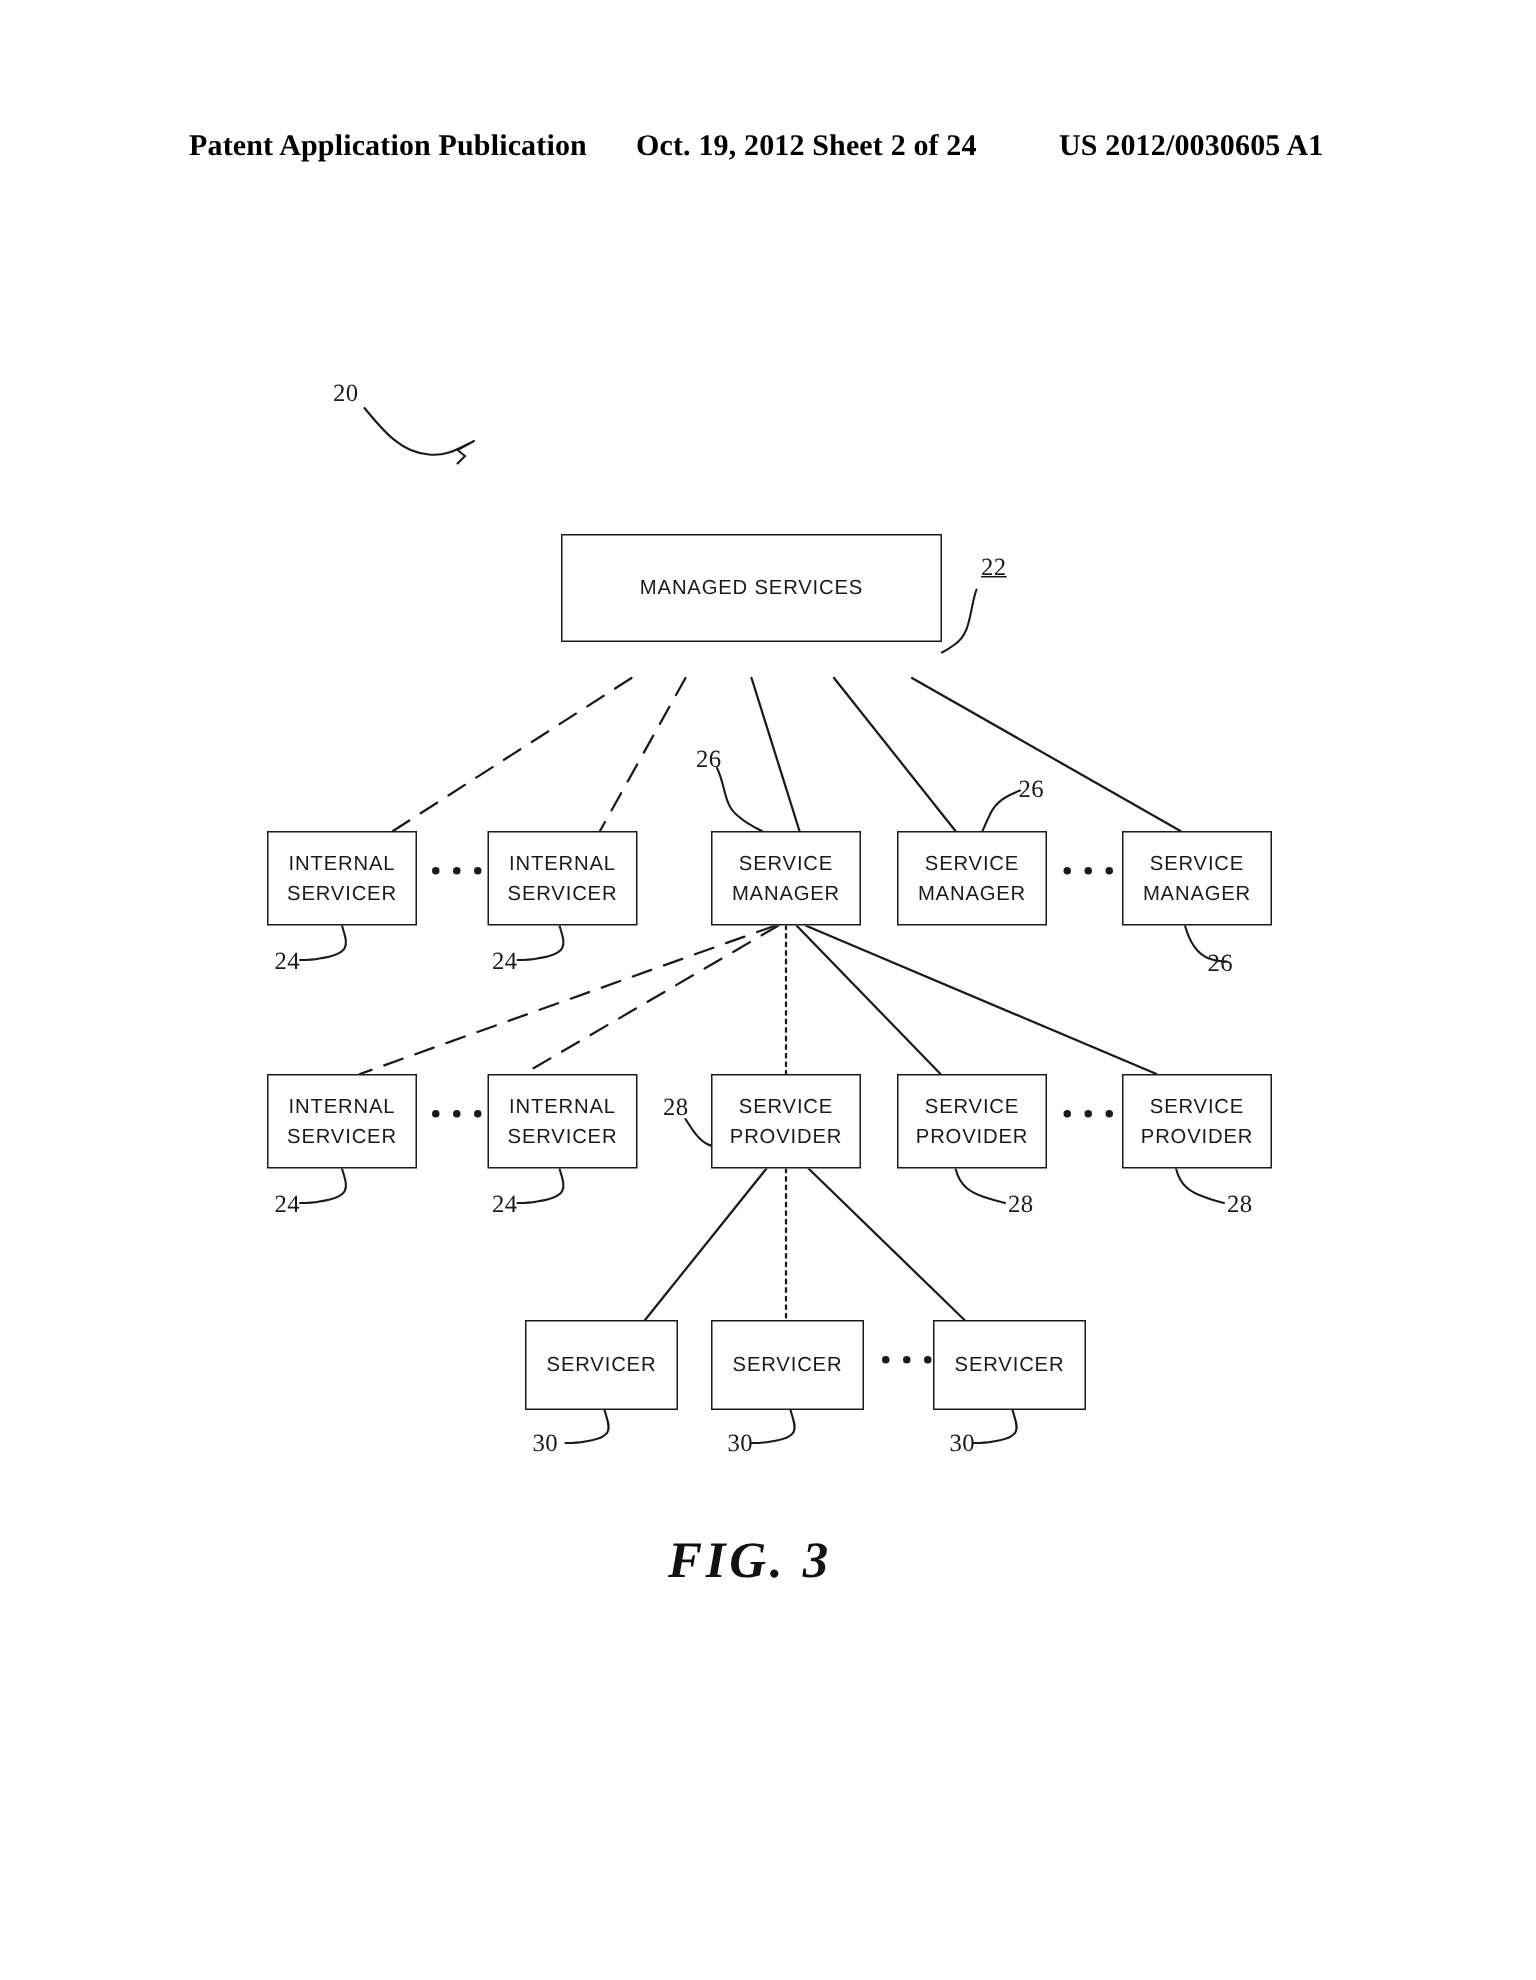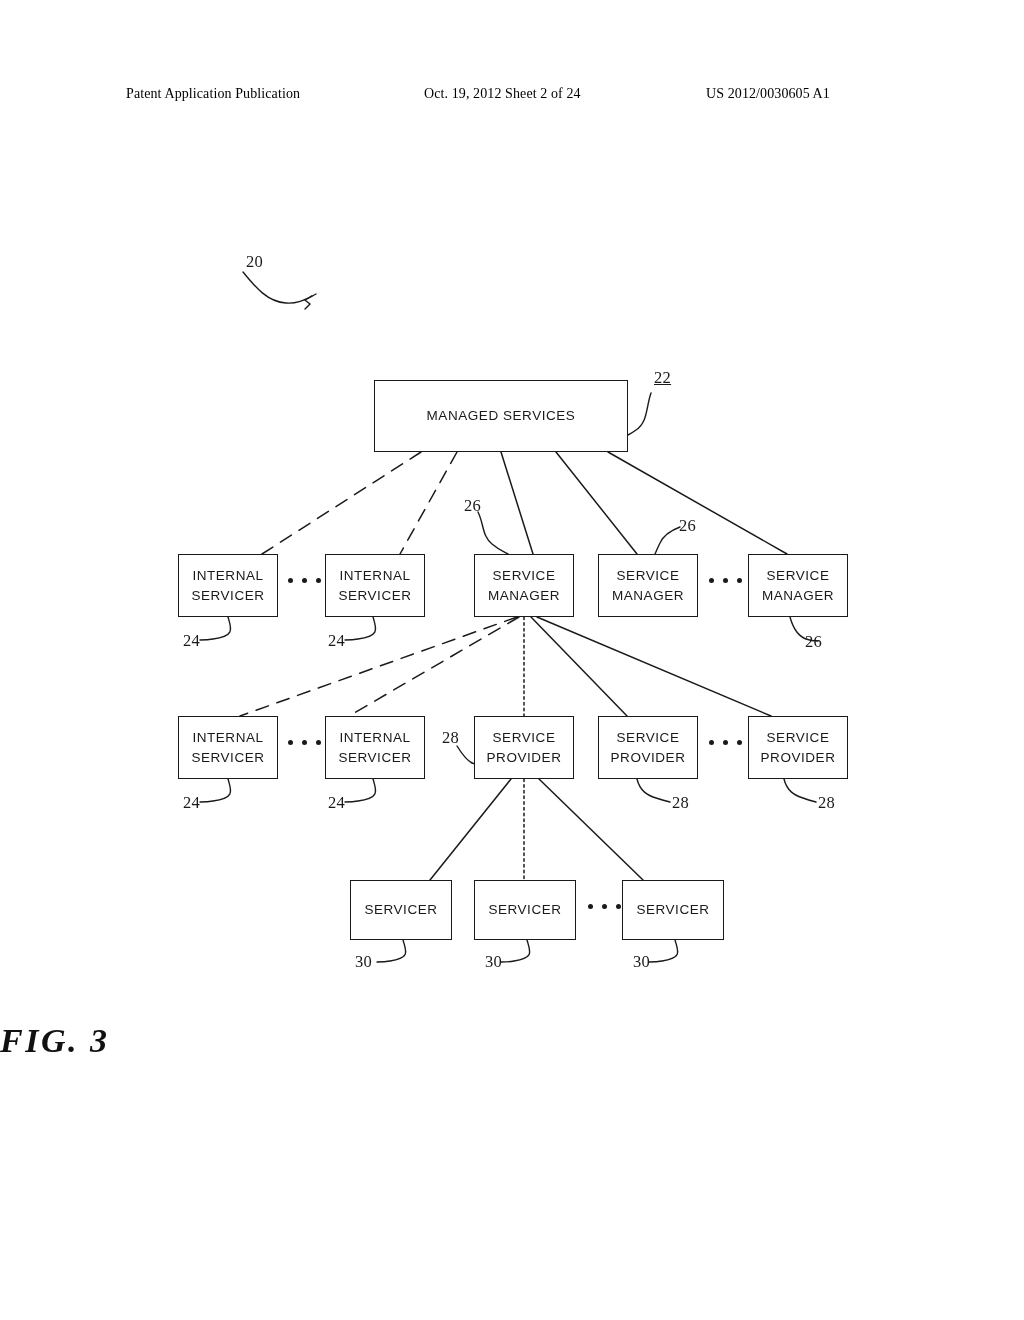--- a/index.html
+++ b/index.html
@@ -19,22 +19,22 @@
   
   #patent-header {
     position: absolute;
     top: 86px;
     left: 0;
     width: 1024px;
     height: 30px;
     display: flex;
     align-items: baseline;
     font-family: "Liberation Serif", serif;
-    font-weight: normal;
-    font-size: 14px;
+    font-weight: bold;
+    font-size: 20px;
     letter-spacing: 0.1px;
     white-space: nowrap;
   }
   #patent-header .hdr-left {
     position: absolute;
     left: 126px;
   }
   #patent-header .hdr-mid {
     position: absolute;
     left: 424px;
@@ -98,21 +98,21 @@
     border-radius: 50%;
     background: #1a1a1a;
   }
 
   
   #figure-caption {
     position: absolute;
     top: 1022px;
     left: 0;
     width: 1000px;
-    text-align: left;
+    text-align: center;
     font-family: "Liberation Serif", serif;
     font-style: italic;
     font-weight: bold;
     font-size: 34px;
     letter-spacing: 2.5px;
     color: #111111;
   }
 </style>
 </head>
 <body>
@@ -169,26 +169,26 @@
     <line x1="524" y1="779" x2="524" y2="880" stroke-dasharray="2.5 3.2"></line>
     <line x1="539" y1="779" x2="643" y2="880"></line>
 
     <path d="M 403 940 C 406 951, 411 958, 390 961 C 385 962, 381 962, 377 962" stroke-width="1.4"></path>
     <path d="M 527 940 C 530 951, 535 958, 514 961 C 509 962, 505 962, 501 962" stroke-width="1.4"></path>
     <path d="M 675 940 C 678 951, 683 958, 662 961 C 657 962, 653 962, 649 962" stroke-width="1.4"></path>
   </g>
 </svg>
 </div>
 
-<div class="node-box" style="left:374px; top:380px; width:254px; height:72px;">
+<div class="node-box" style="left:374px; top:356px; width:254px; height:72px;">
   <span>MANAGED SERVICES</span>
 </div>
 <div class="ref-num" style="left:654px; top:368px;text-decoration:underline;">22</div>
 
-<div class="ref-num" style="left:222px; top:252px;margin-left:24px;">20</div>
+<div class="ref-num" style="left:222px; top:252px;">20</div>
 
 <div class="node-box" style="left:178px; top:554px; width:100px; height:63px;">
   <span>INTERNAL</span>
   <span class="line2">SERVICER</span>
 </div>
 <div class="ref-num" style="left:183px; top:631px;">24</div>
 
 <div class="ellipsis" style="left:288px; top:578px;">
   <span></span>
   <span></span>

